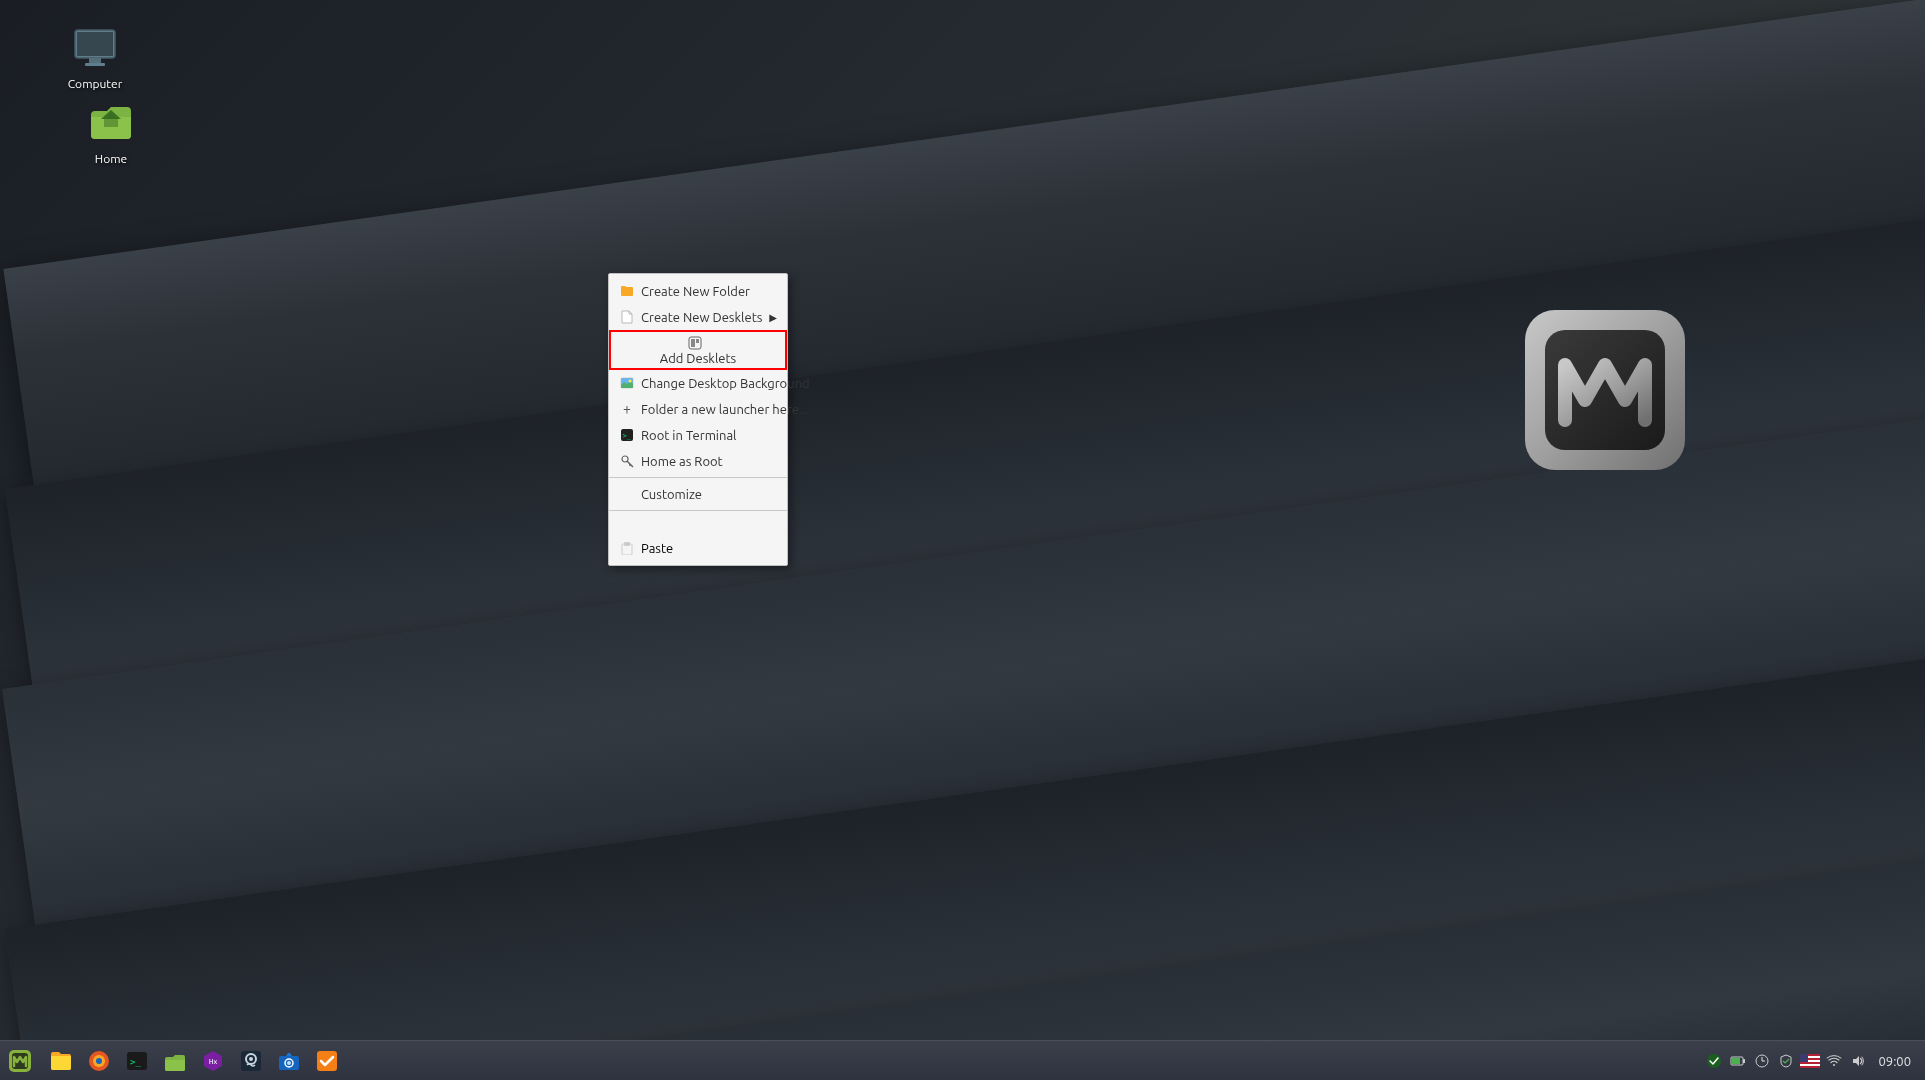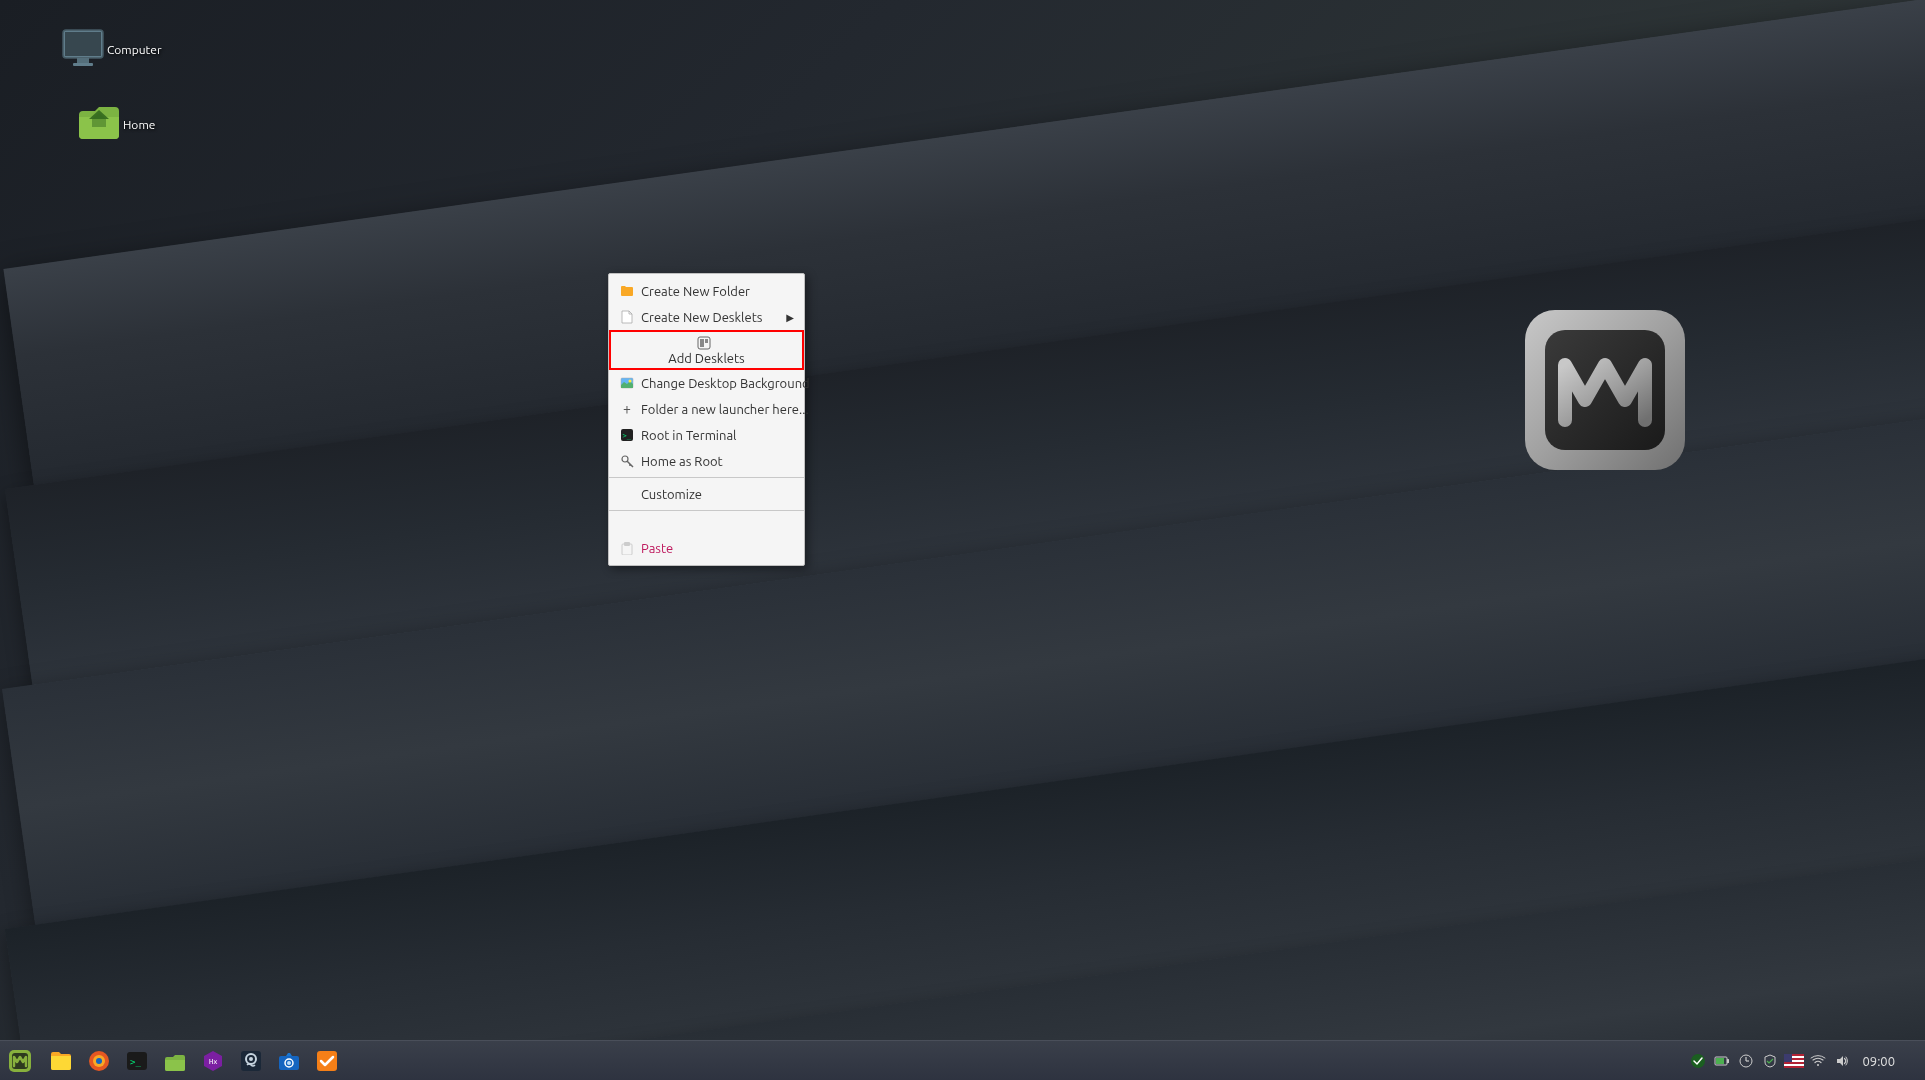--- a/index.html
+++ b/index.html
@@ -66,20 +66,21 @@
       left: -200px;
       transform: rotate(-8deg);
       background: linear-gradient(to bottom, #282e35 0%, #32383f 50%, #22282f 100%);
       box-shadow: 0 5px 18px rgba(0,0,0,0.3);
     }
 
     
     .desktop-icon {
       position: absolute;
       display: flex;
+      flex-direction: column;
       align-items: center;
       width: 80px;
       cursor: pointer;
       padding: 4px;
       border-radius: 4px;
     }
     .desktop-icon .icon-img {
       width: 48px;
       height: 48px;
       display: flex;
@@ -98,37 +99,37 @@
 
     
     .context-menu {
       position: absolute;
       top: 273px;
       left: 608px;
       background: #f5f5f5;
       border: 1px solid #c0c0c0;
       border-radius: 2px;
       box-shadow: 3px 3px 10px rgba(0,0,0,0.4);
-      width: 197px;
+      width: 180px;
       padding: 4px 0;
       z-index: 1000;
     }
 
     .menu-item {
       display: flex;
       align-items: center;
       padding: 5px 10px;
       font-size: 13px;
       color: #333;
       cursor: pointer;
       white-space: nowrap;
       position: relative;
     }
     .menu-item.disabled {
-      color: #be185d;
+      color: #000000;
       cursor: default;
       margin-top: 24px;
     }
     .menu-item .item-icon {
       width: 16px;
       height: 16px;
       margin-right: 6px;
       flex-shrink: 0;
       display: flex;
       align-items: center;
@@ -192,21 +193,21 @@
       justify-content: center;
       cursor: pointer;
       border-radius: 4px;
       margin: 0 1px;
       font-size: 22px;
     }
 
     .taskbar-right {
       display: flex;
       align-items: center;
-      padding-right: 24px;
+      padding-right: 8px;
       gap: 4px;
     }
 
     .tray-icon {
       width: 20px;
       height: 20px;
       display: flex;
       align-items: center;
       justify-content: center;
       font-size: 13px;

